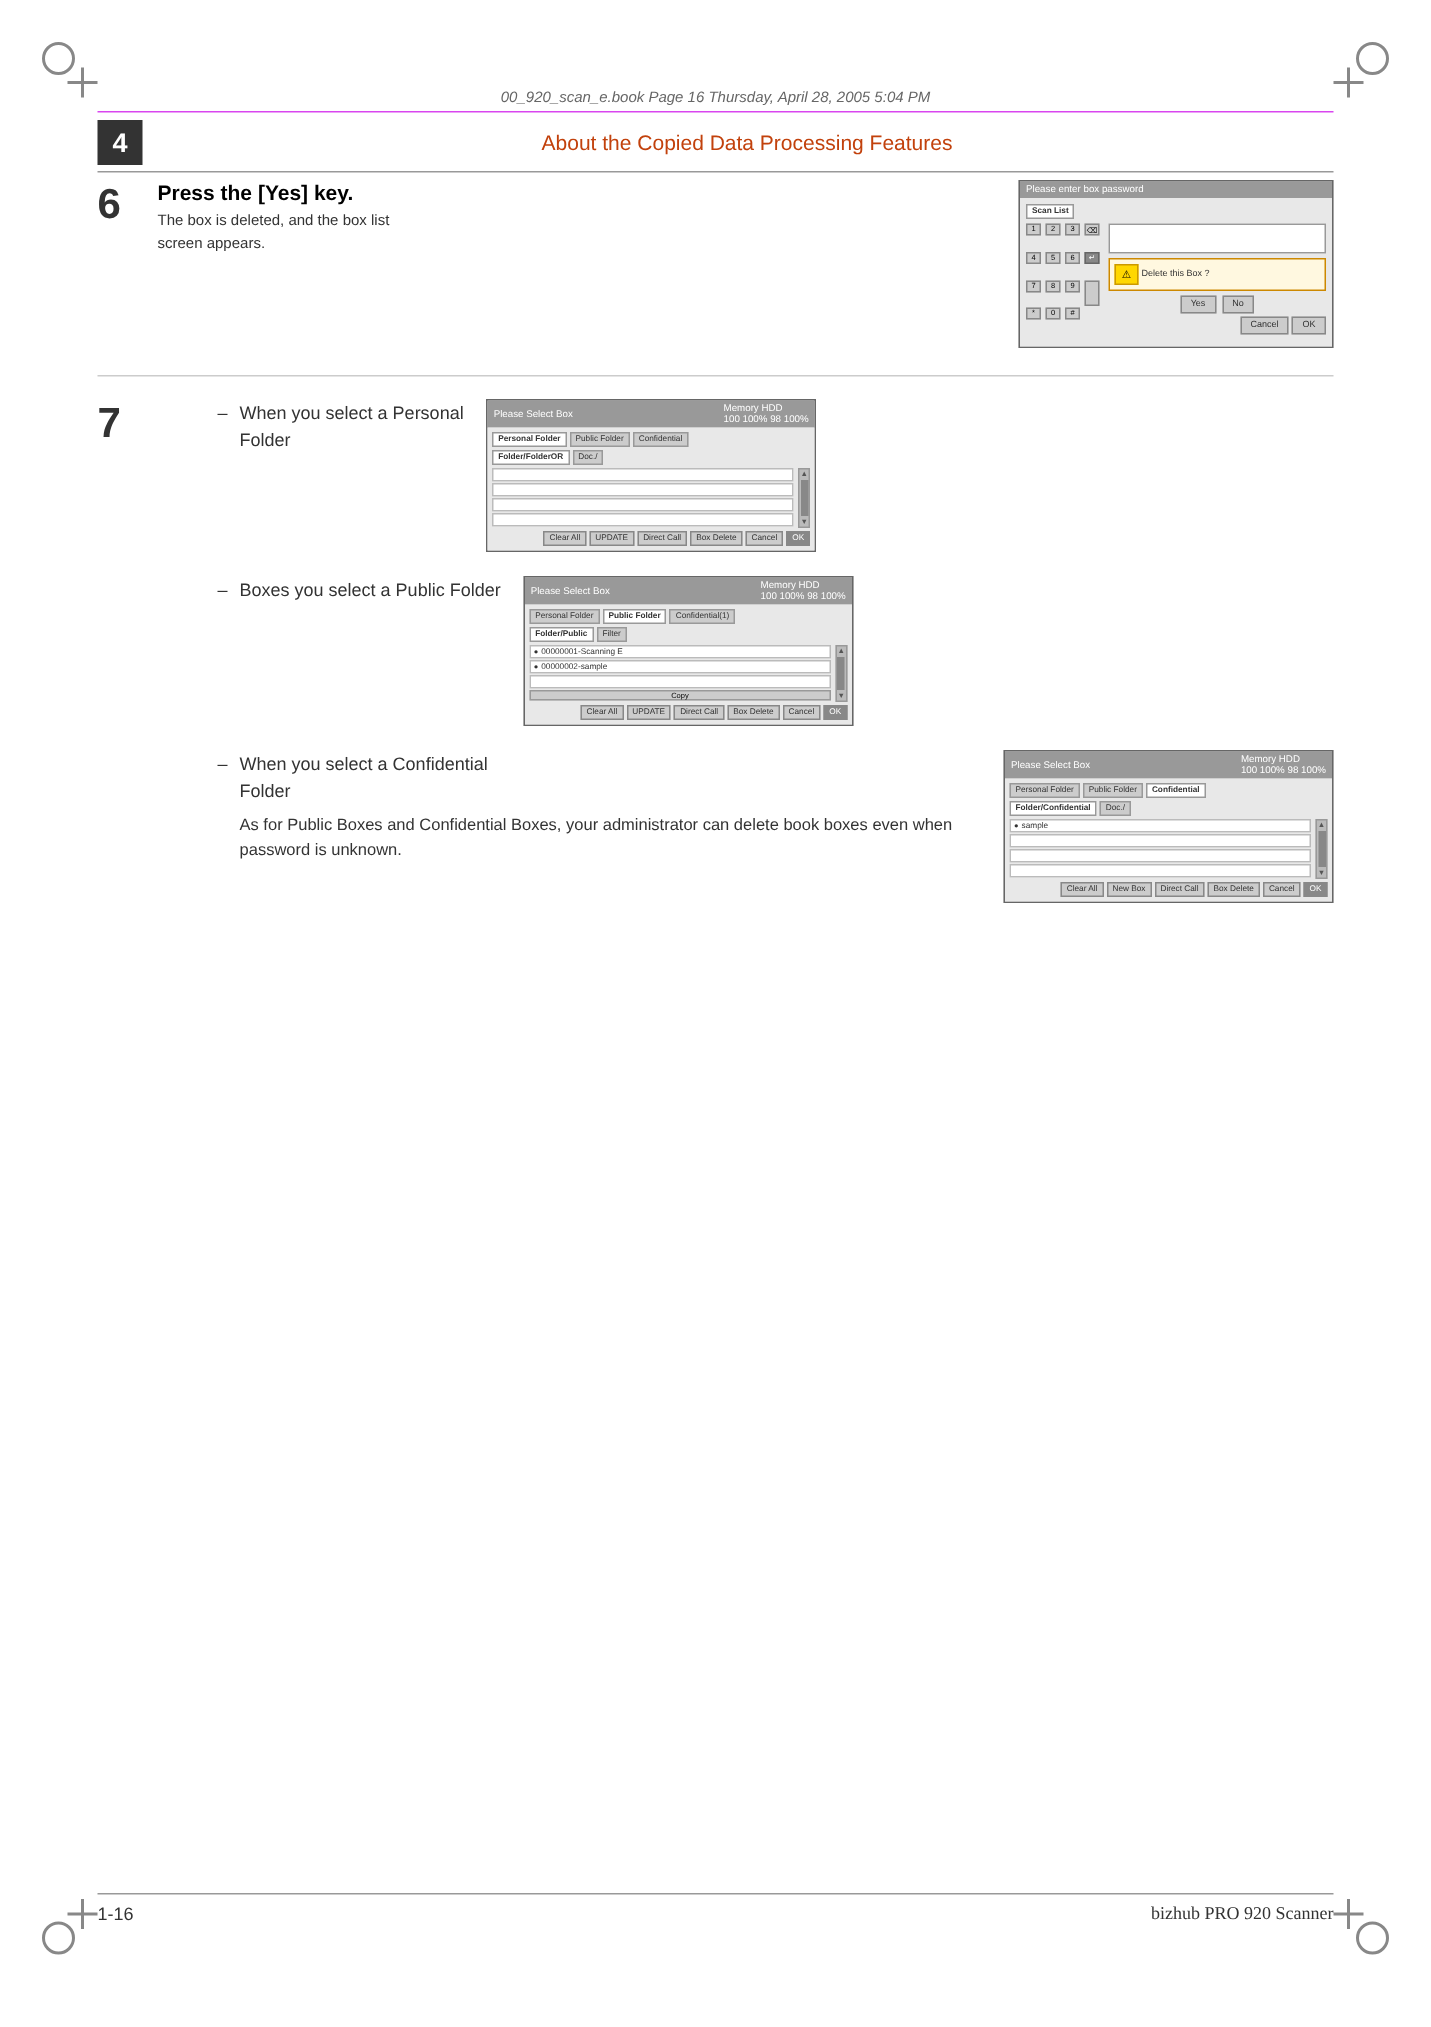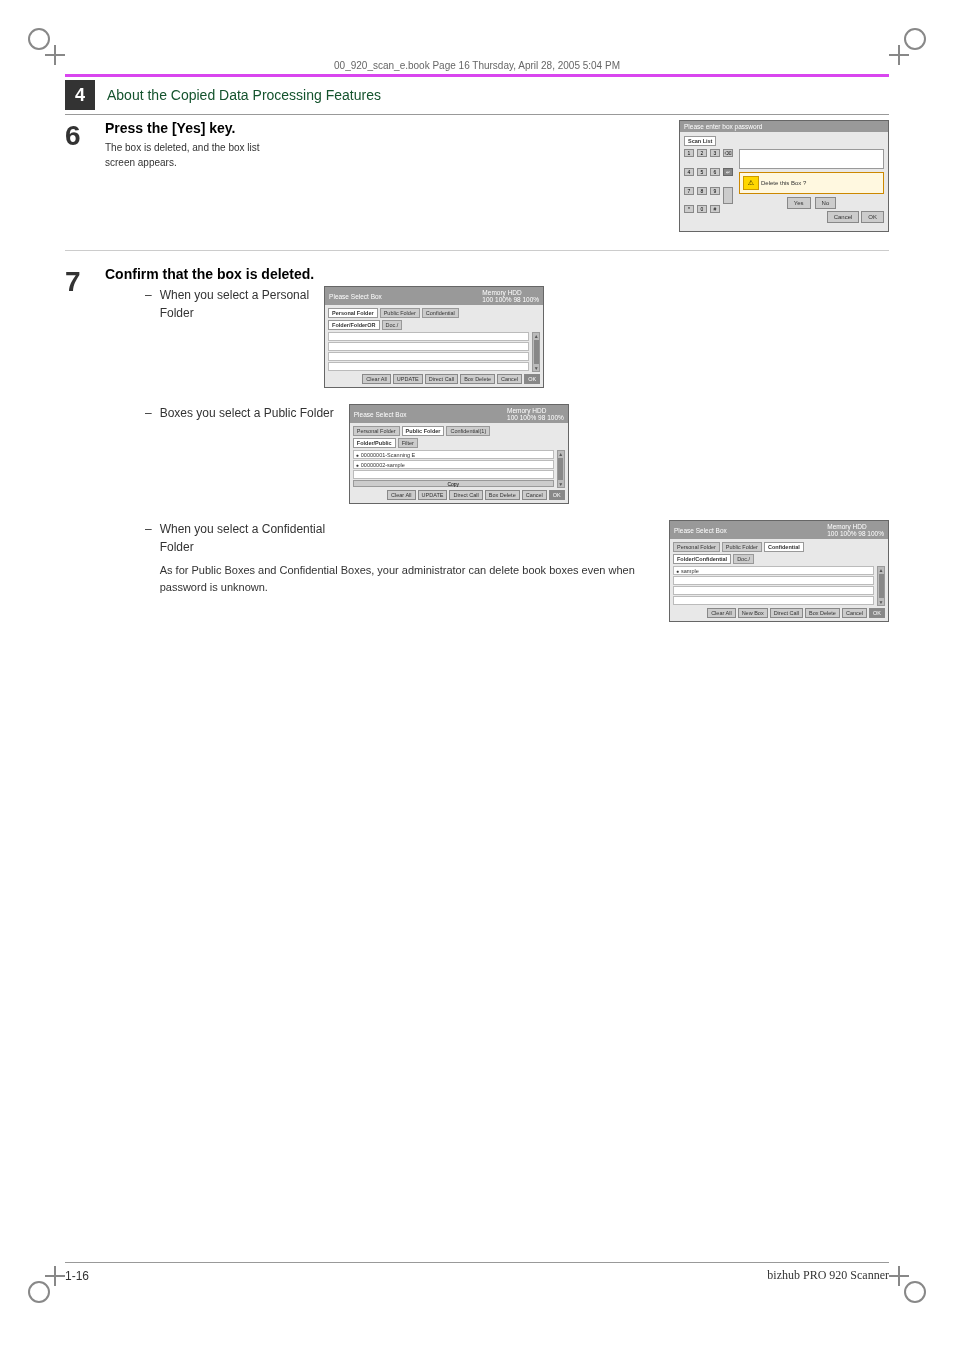--- a/index.html
+++ b/index.html
@@ -70,35 +70,36 @@
       width: 30px;
       height: 30px;
       display: flex;
       align-items: center;
       justify-content: center;
       margin-right: 12px;
     }
 
     .header-title {
       flex: 1;
-      text-align: left;
+      text-align: center;
       font-size: 14px;
-      color: #14532d;
+      color: #c2410c;
     }
 
     .book-info-bar {
       position: absolute;
       top: 60px;
       left: 65px;
       right: 65px;
       font-size: 10px;
       color: #666;
       text-align: center;
-      border-bottom: 3px solid #d946ef;
+      border-bottom: 1px solid #d946ef;
       padding-bottom: 3px;
+      font-style: italic;
     }
 
     
     .content-area {
       position: absolute;
       top: 120px;
       left: 65px;
       right: 65px;
       bottom: 100px;
     }
@@ -459,21 +460,20 @@
           </div>
         </div>
       </div>
     </div>
 
     <div class="h-divider"></div>
 
     <div class="step-block">
       <div class="step-num">7</div>
       <div class="step-content">
-        <div class="step-title">Confirm that the box is deleted.</div>
 
         <div class="big-substep-area">
 
           <div class="substep-with-screen">
             <div class="substep-left">
               <span class="substep-dash">–</span>
               <div class="substep-content">
                 <div class="substep-text">When you select a Personal<br>Folder</div>
               </div>
             </div>

